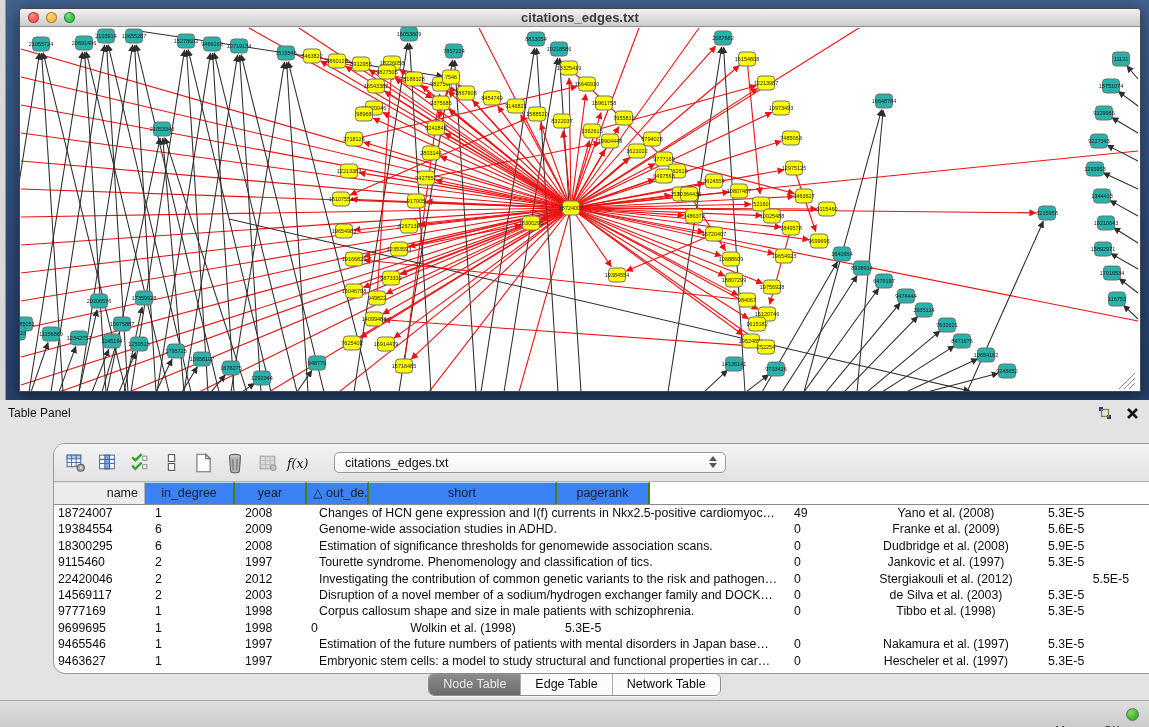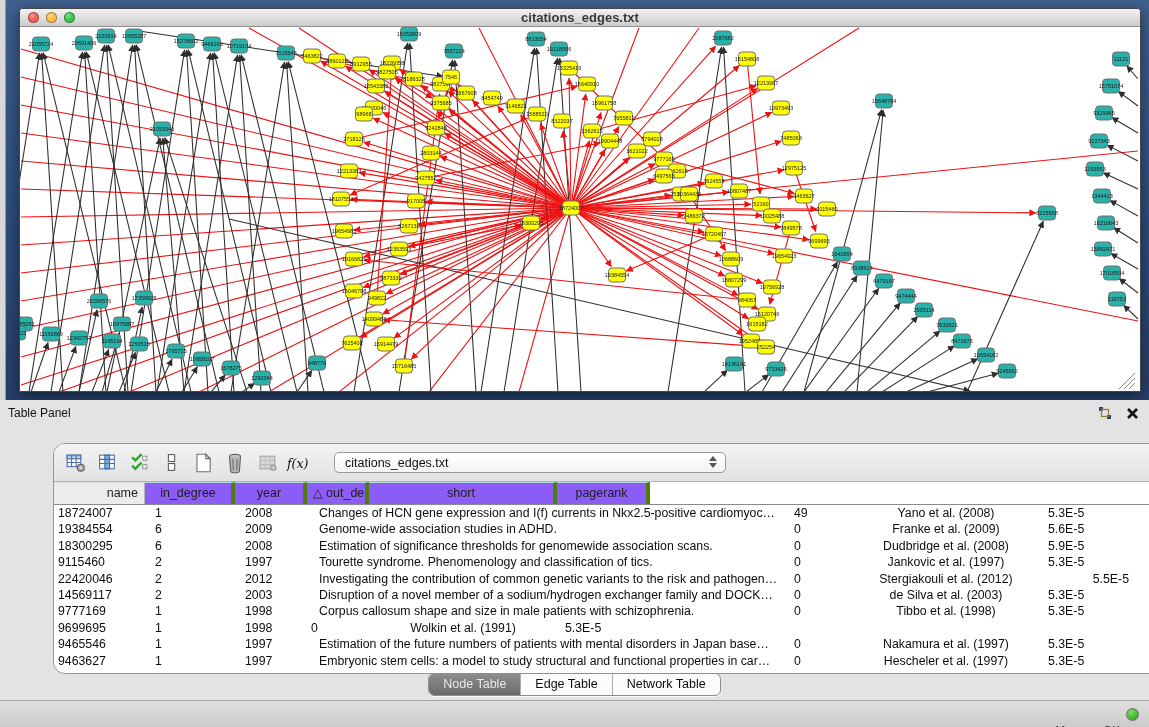--- a/index.html
+++ b/index.html
@@ -37,22 +37,22 @@
   .tb-icon{width:26px;height:24px;display:flex;align-items:center;justify-content:center;margin-right:6px;}
   #table-dropdown{margin-left:16px;width:392px;height:21px;border:1px solid #9a9a9a;border-radius:5px;
                   background:linear-gradient(#ffffff,#f4f4f4);position:relative;display:flex;align-items:center;
                   font-size:12.5px;color:#111;padding-left:10px;box-sizing:border-box;}
   #dd-arrows{position:absolute;right:8px;top:3px;display:flex;flex-direction:column;gap:2px;}
   #dd-arrows i{display:block;width:0;height:0;border-left:4px solid transparent;border-right:4px solid transparent;}
   #dd-arrows i.up{border-bottom:5px solid #555;}
   #dd-arrows i.dn{border-top:5px solid #555;}
 
   #thead{display:flex;height:22px;border-bottom:1px solid #8a8a8a;background:#fff;}
-  .th{box-sizing:border-box;font-size:12.5px;line-height:21px;color:#1d1d1d;background:#8b5cf6;
-      border-right:4px solid #4d7c0f;border-top:1px solid #b6d6e6;padding:0 6px;white-space:nowrap;overflow:hidden;}
+  .th{box-sizing:border-box;font-size:12.5px;line-height:21px;color:#1d1d1d;background:#3b82f6;
+      border-right:2px solid #4d7c0f;border-top:1px solid #b6d6e6;padding:0 6px;white-space:nowrap;overflow:hidden;}
   .th.gray{background:#ececec;border-right:1px solid #b5b5b5;border-top:1px solid #dcdcdc;}
   #tbody{position:relative;}
   .tr{display:flex;height:16.4px;font-size:12.3px;line-height:16.4px;color:#0d0d0d;white-space:nowrap;}
   .td{box-sizing:border-box;overflow:hidden;padding:0 4px;}
   #vscroll{position:absolute;right:2px;top:60px;bottom:2px;width:14px;background:#f6f6f6;
            border-left:1px solid #d0d0d0;border-radius:7px;}
   #vthumb{position:absolute;left:2px;top:3px;width:9px;height:22px;border-radius:5px;
           background:linear-gradient(90deg,#c9c9c9,#adadad);border:1px solid #9b9b9b;}
 
   #tabs-row{position:absolute;left:0;top:273px;width:100%;display:flex;justify-content:center;text-align:right;}
@@ -976,21 +976,21 @@
           <div class="td" style="width: 483px; text-align: left; padding-left: 12px;">Corpus callosum shape and size in male patients with schizophrenia.</div>
           <div class="td" style="width: 62px; text-align: left;">0</div>
           <div class="td" style="width: 188px; text-align: center;">Tibbo et al. (1998)</div>
           <div class="td" style="width: 93px; text-align: left; padding-left: 8px;">5.3E-5</div>
         </div>
         <div class="tr">
           <div class="td" style="width: 91px; text-align: left;">9699695</div>
           <div class="td" style="width: 90px; text-align: left; padding-left: 10px;">1</div>
           <div class="td" style="width: 72px; text-align: left; padding-left: 10px;">1998</div>
           <div class="td" style="width: 62px; text-align: left;">0</div>
-          <div class="td" style="width: 188px; text-align: center;">Wolkin et al. (1991)</div>
+          <div class="td" style="width: 188px; text-align: center;">Wolkin et al. (1998)</div>
           <div class="td" style="width: 93px; text-align: left; padding-left: 8px;">5.3E-5</div>
         </div>
         <div class="tr">
           <div class="td" style="width: 91px; text-align: left;">9465546</div>
           <div class="td" style="width: 90px; text-align: left; padding-left: 10px;">1</div>
           <div class="td" style="width: 72px; text-align: left; padding-left: 10px;">1997</div>
           <div class="td" style="width: 483px; text-align: left; padding-left: 12px;">Estimation of the future numbers of patients with mental disorders in Japan base…</div>
           <div class="td" style="width: 62px; text-align: left;">0</div>
           <div class="td" style="width: 188px; text-align: center;">Nakamura et al. (1997)</div>
           <div class="td" style="width: 93px; text-align: left; padding-left: 8px;">5.3E-5</div>

